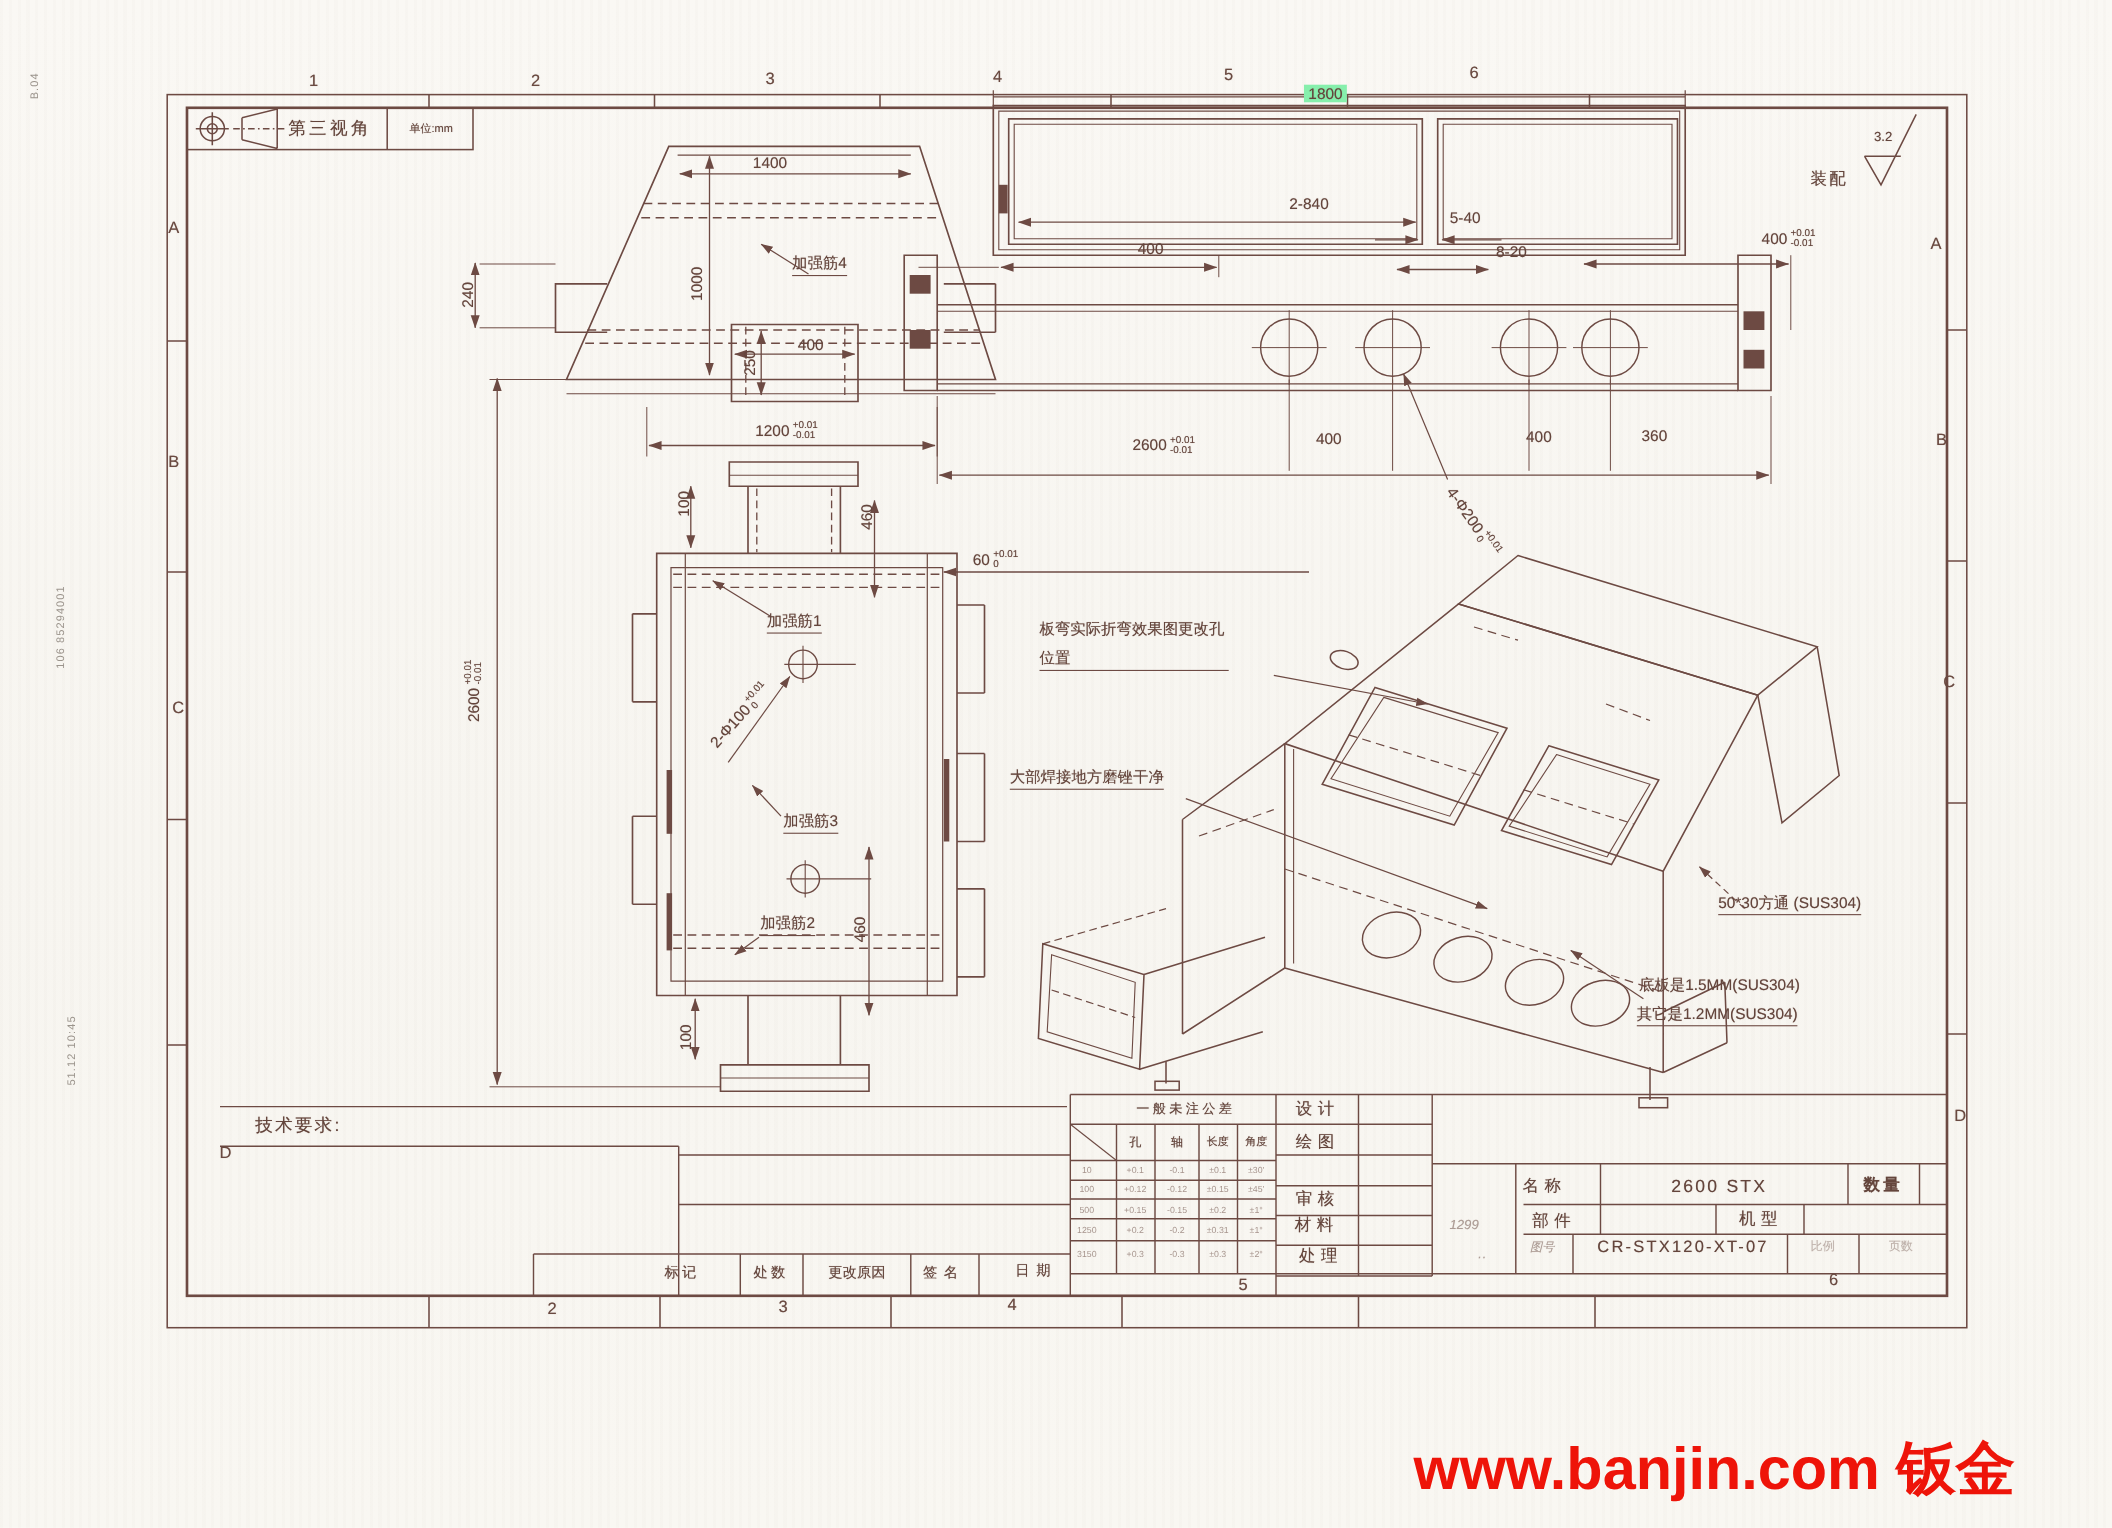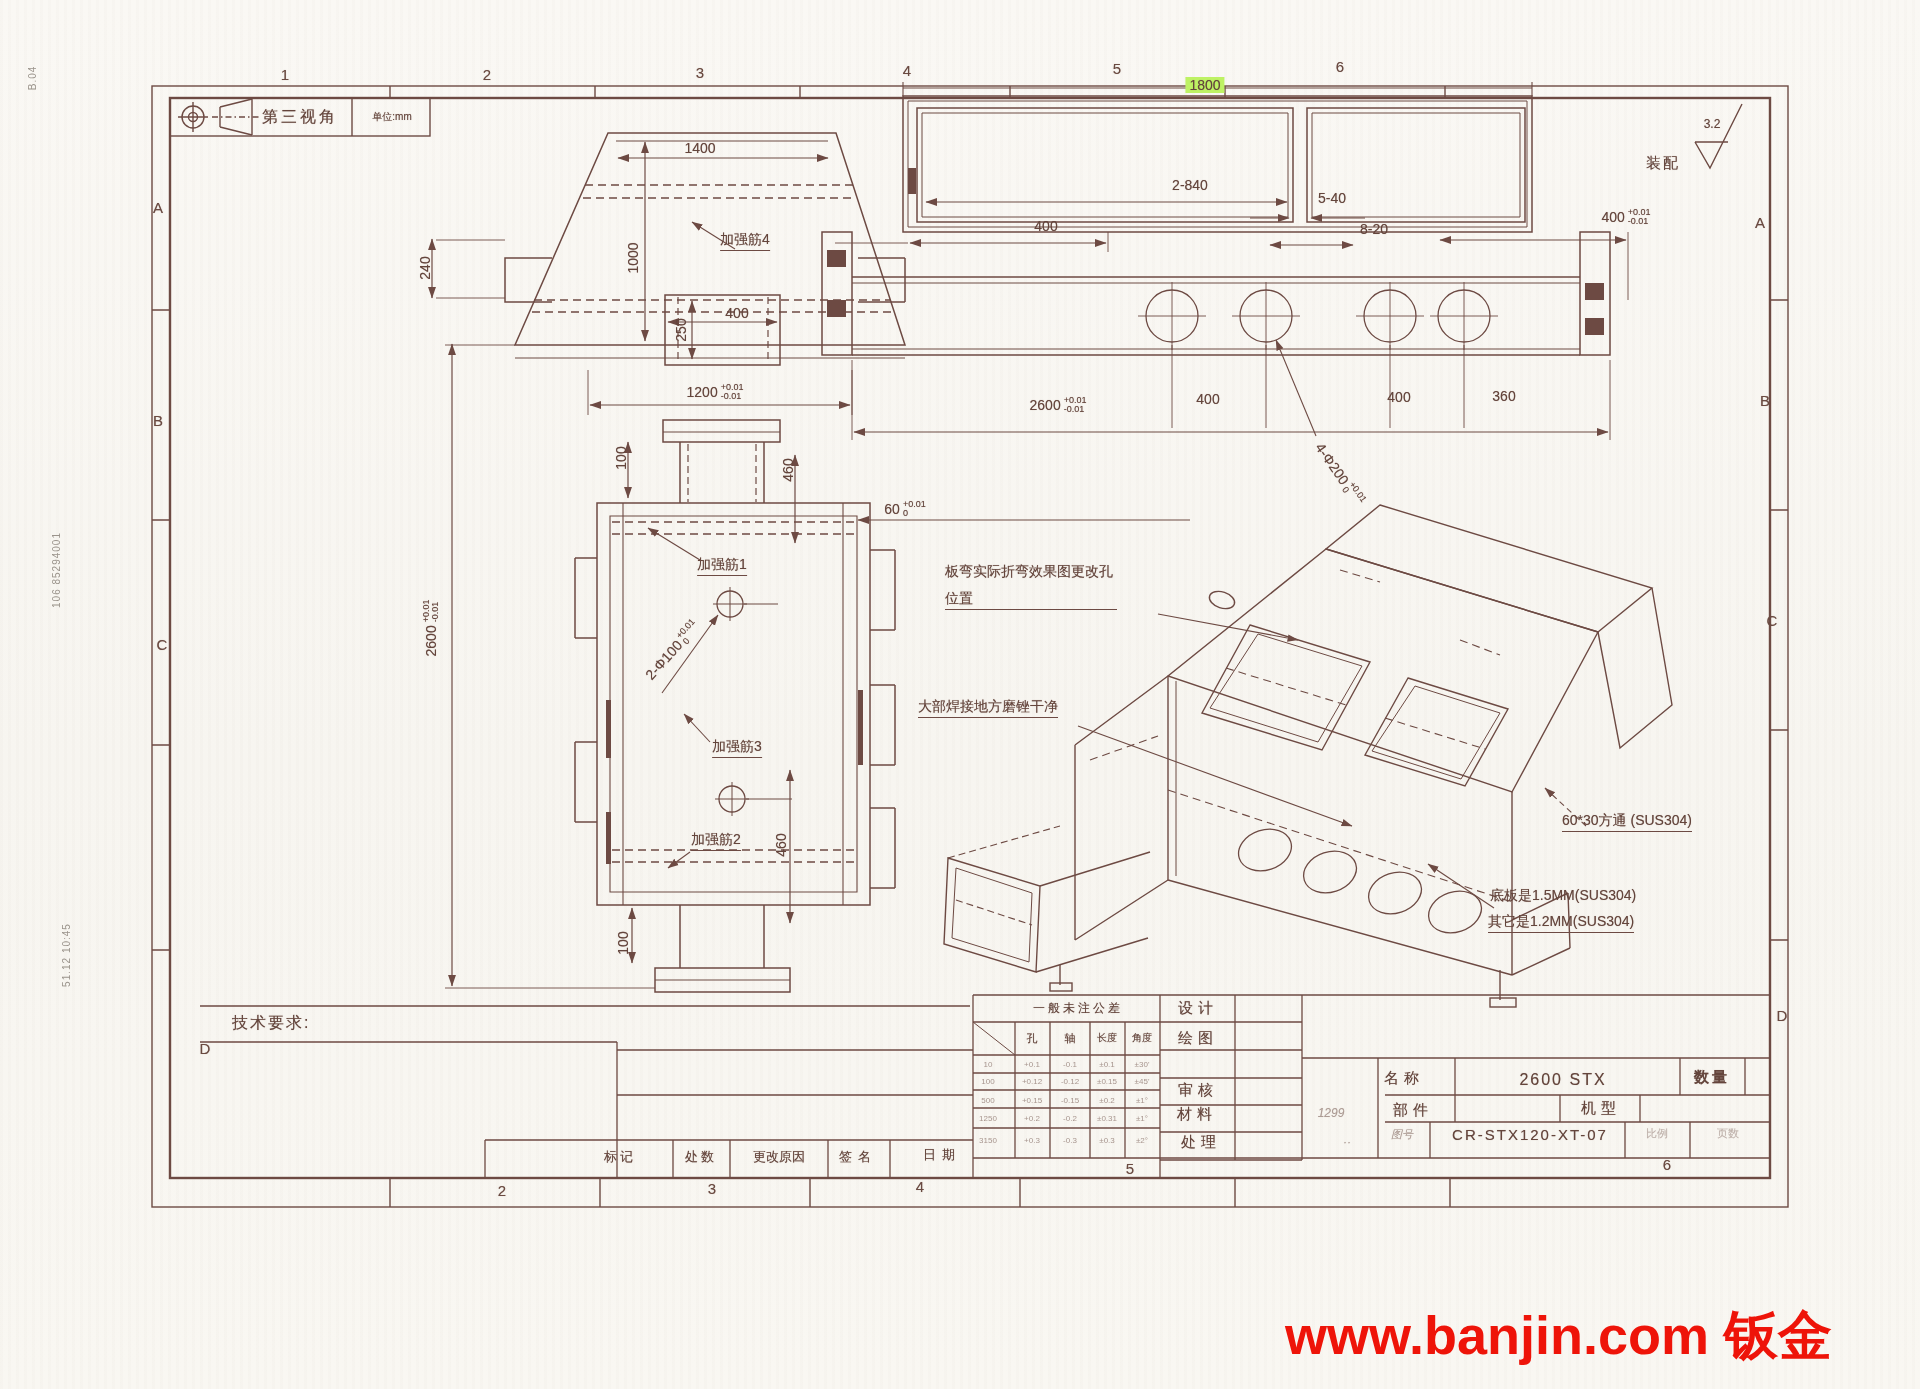--- a/index.html
+++ b/index.html
@@ -16,21 +16,21 @@
   svg { position:absolute; left:0; top:0; }
   .t { position:absolute; transform:translate(-50%,-50%); white-space:nowrap;
        color:#64453c; text-shadow:0 0 0.7px rgba(100,69,60,.55); font-size:14px; }
   .tl { transform:none; }
   .rot { transform:translate(-50%,-50%) rotate(-90deg); }
   .zone { font-size:15px; color:#6a4a41; }
   .ul { border-bottom:1.3px solid #6d4a43; padding-bottom:1px; }
   .tolstack { display:inline-flex; flex-direction:column; font-size:9px; line-height:8.5px;
               vertical-align:middle; margin-left:3px; text-align:left; }
   .dimgrp { display:flex; align-items:center; }
-  .bg { background:#bef264; padding:0 4px; }
+  .bg { background:#86efac; padding:0 4px; }
   .faint { opacity:.5;font-style:italic; }
   .vfaint { opacity:.38; }
   .tiny { font-size:8px; opacity:.55; text-shadow:none; }
   .mark { color:#9b948c; font-size:10px; text-shadow:none; letter-spacing:1px; }
   #watermark { position:absolute; top:1300px; right:88px;
                font-size:54px; font-weight:bold; letter-spacing:0px; text-shadow:none; }
   .ls4 { letter-spacing:5px; } .ls2 { letter-spacing:2px; }
 </style>
 </head>
 <body>
@@ -309,21 +309,21 @@
   <span>4-Φ200</span>
   <span class="tolstack">
         <span>+0.01</span>
         <span>0</span>
       </span>
 </div>
 
 <div class="t tl" style="left:945px;top:563px">板弯实际折弯效果图更改孔</div>
 <div class="t tl ul" style="left:945px;top:590px;width:172px">位置</div>
 <div class="t tl ul" style="left:918px;top:698px">大部焊接地方磨锉干净</div>
-<div class="t tl ul" style="left:1562px;top:812px">60*30方通 (SUS304)</div>
+<div class="t tl ul" style="left:1562px;top:812px">50*30方通 (SUS304)</div>
 <div class="t tl" style="left:1490px;top:887px">底板是1.5MM(SUS304)</div>
 <div class="t tl ul" style="left:1488px;top:913px">其它是1.2MM(SUS304)</div>
 
 <div class="t tl" style="left:232px;top:1013px;font-size:16px;letter-spacing:2px">技术要求:</div>
 
 <div class="t" style="left:620px;top:1157px;font-size:13px;letter-spacing:3px">标记</div>
 <div class="t" style="left:701px;top:1157px;font-size:13px;letter-spacing:3px">处数</div>
 <div class="t" style="left:779px;top:1157px;font-size:13px">更改原因</div>
 <div class="t" style="left:858px;top:1157px;font-size:13px;letter-spacing:6px">签名</div>
 <div class="t" style="left:942px;top:1155px;font-size:13px;letter-spacing:6px">日期</div>

